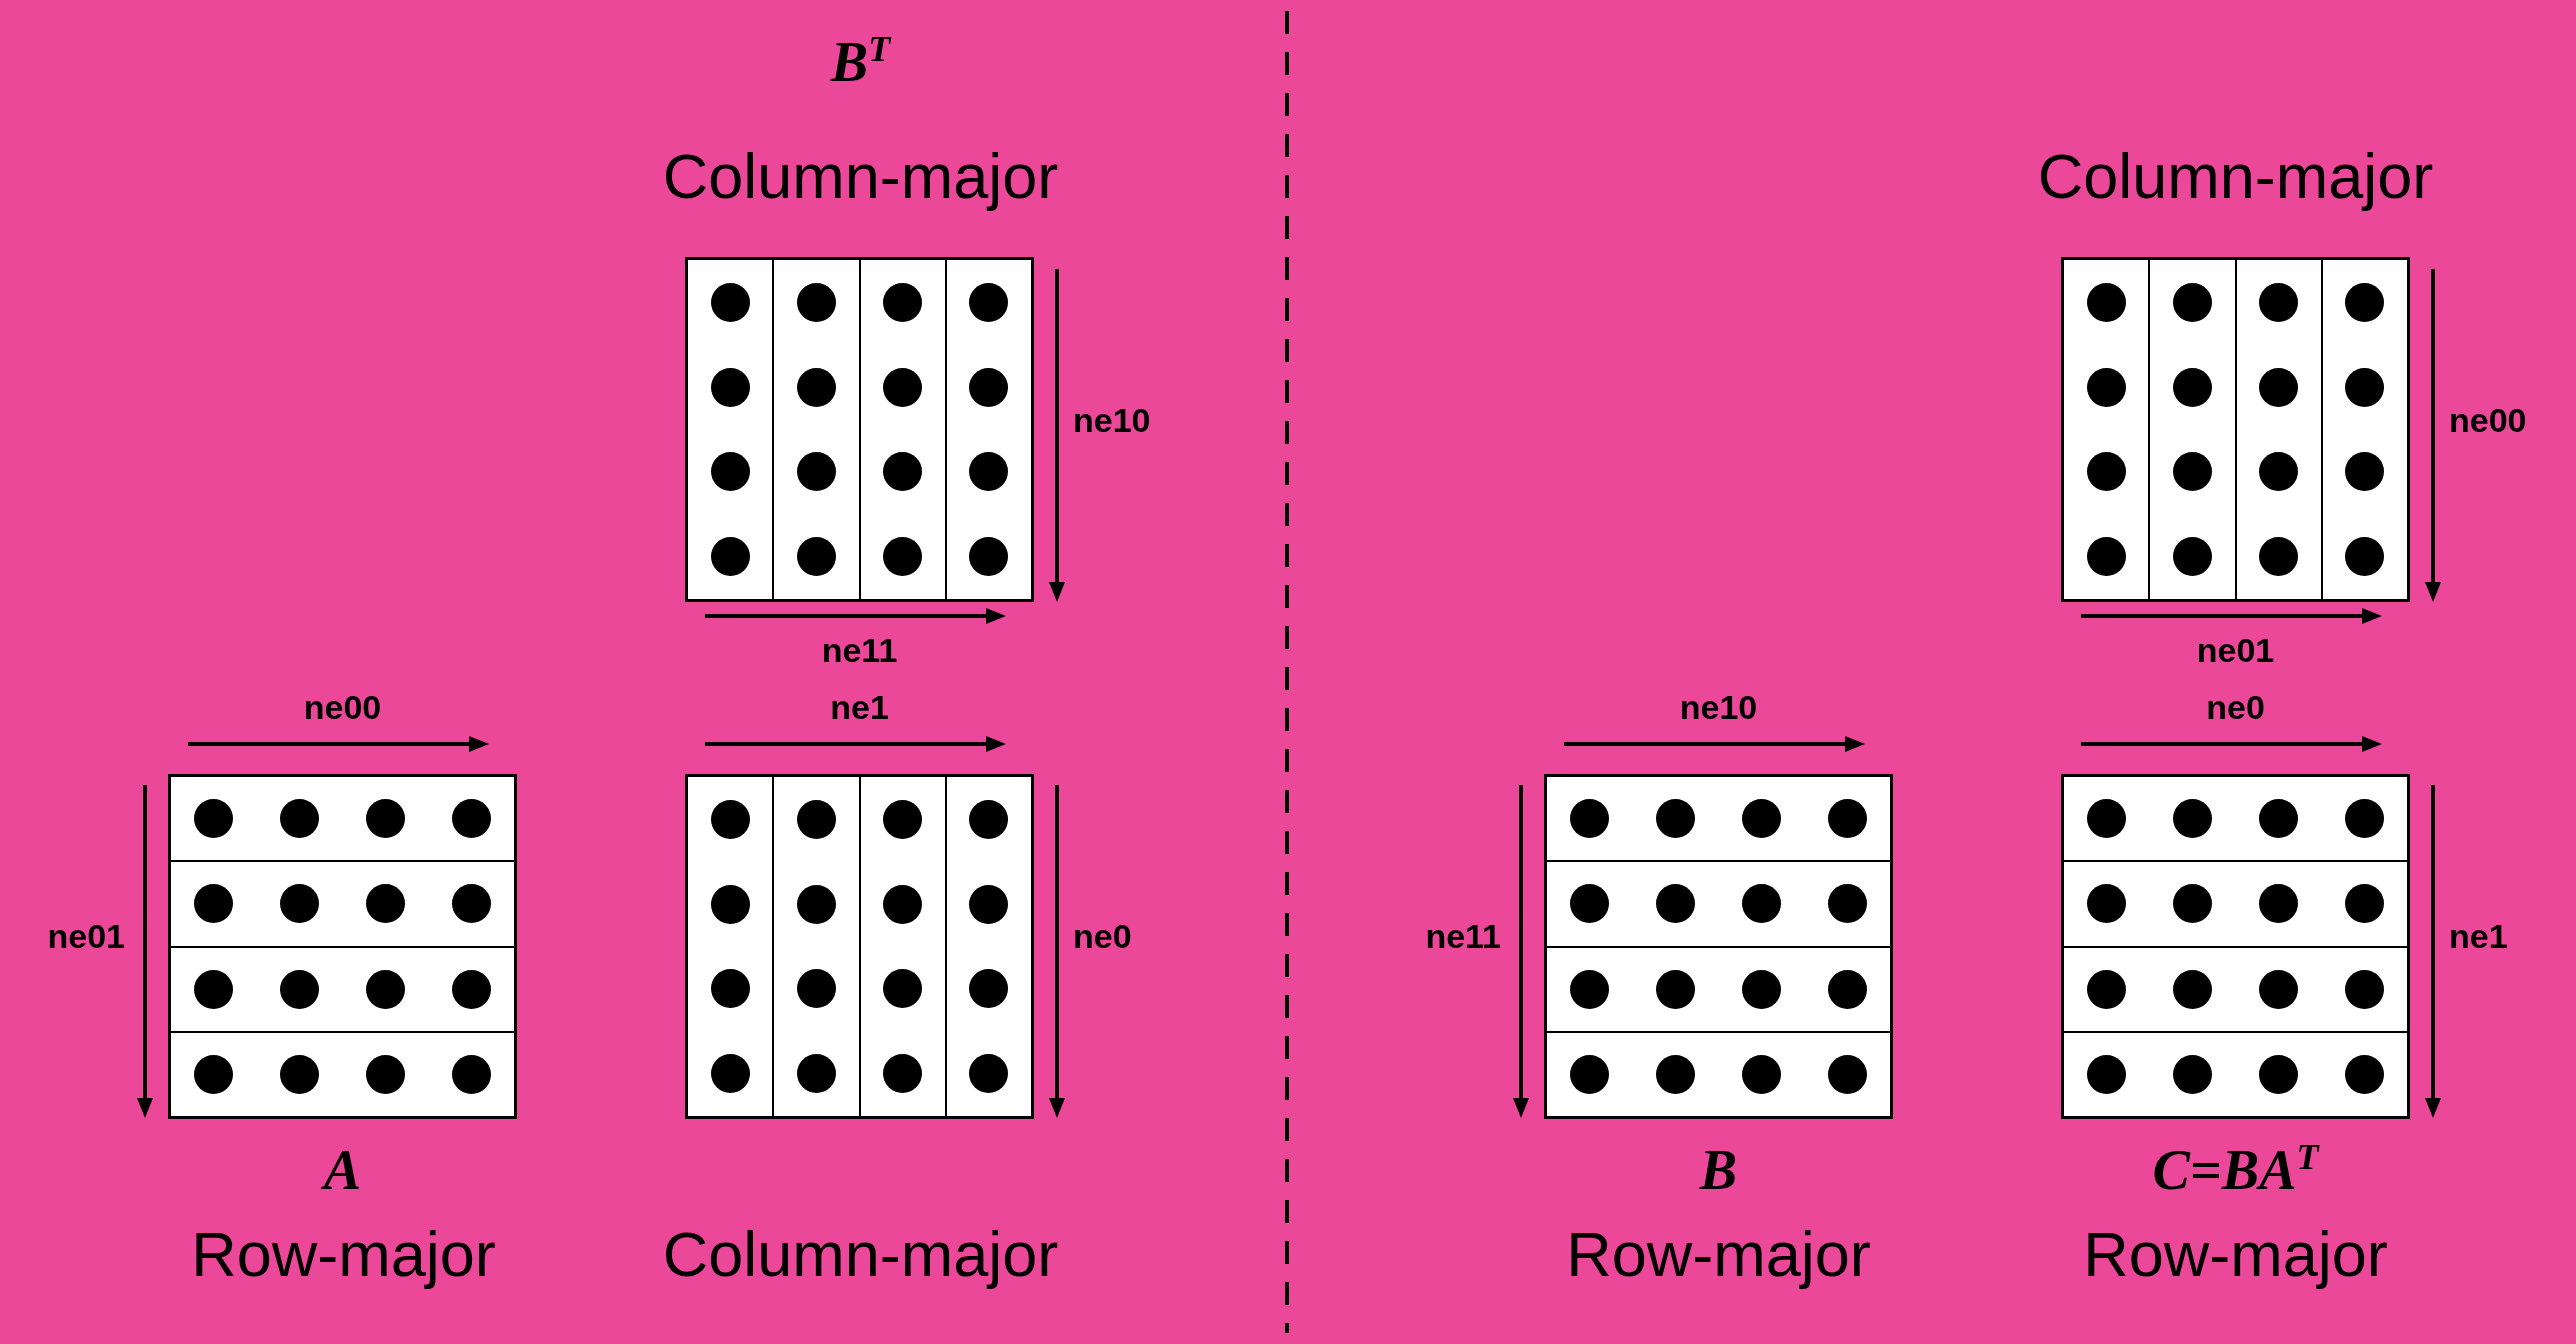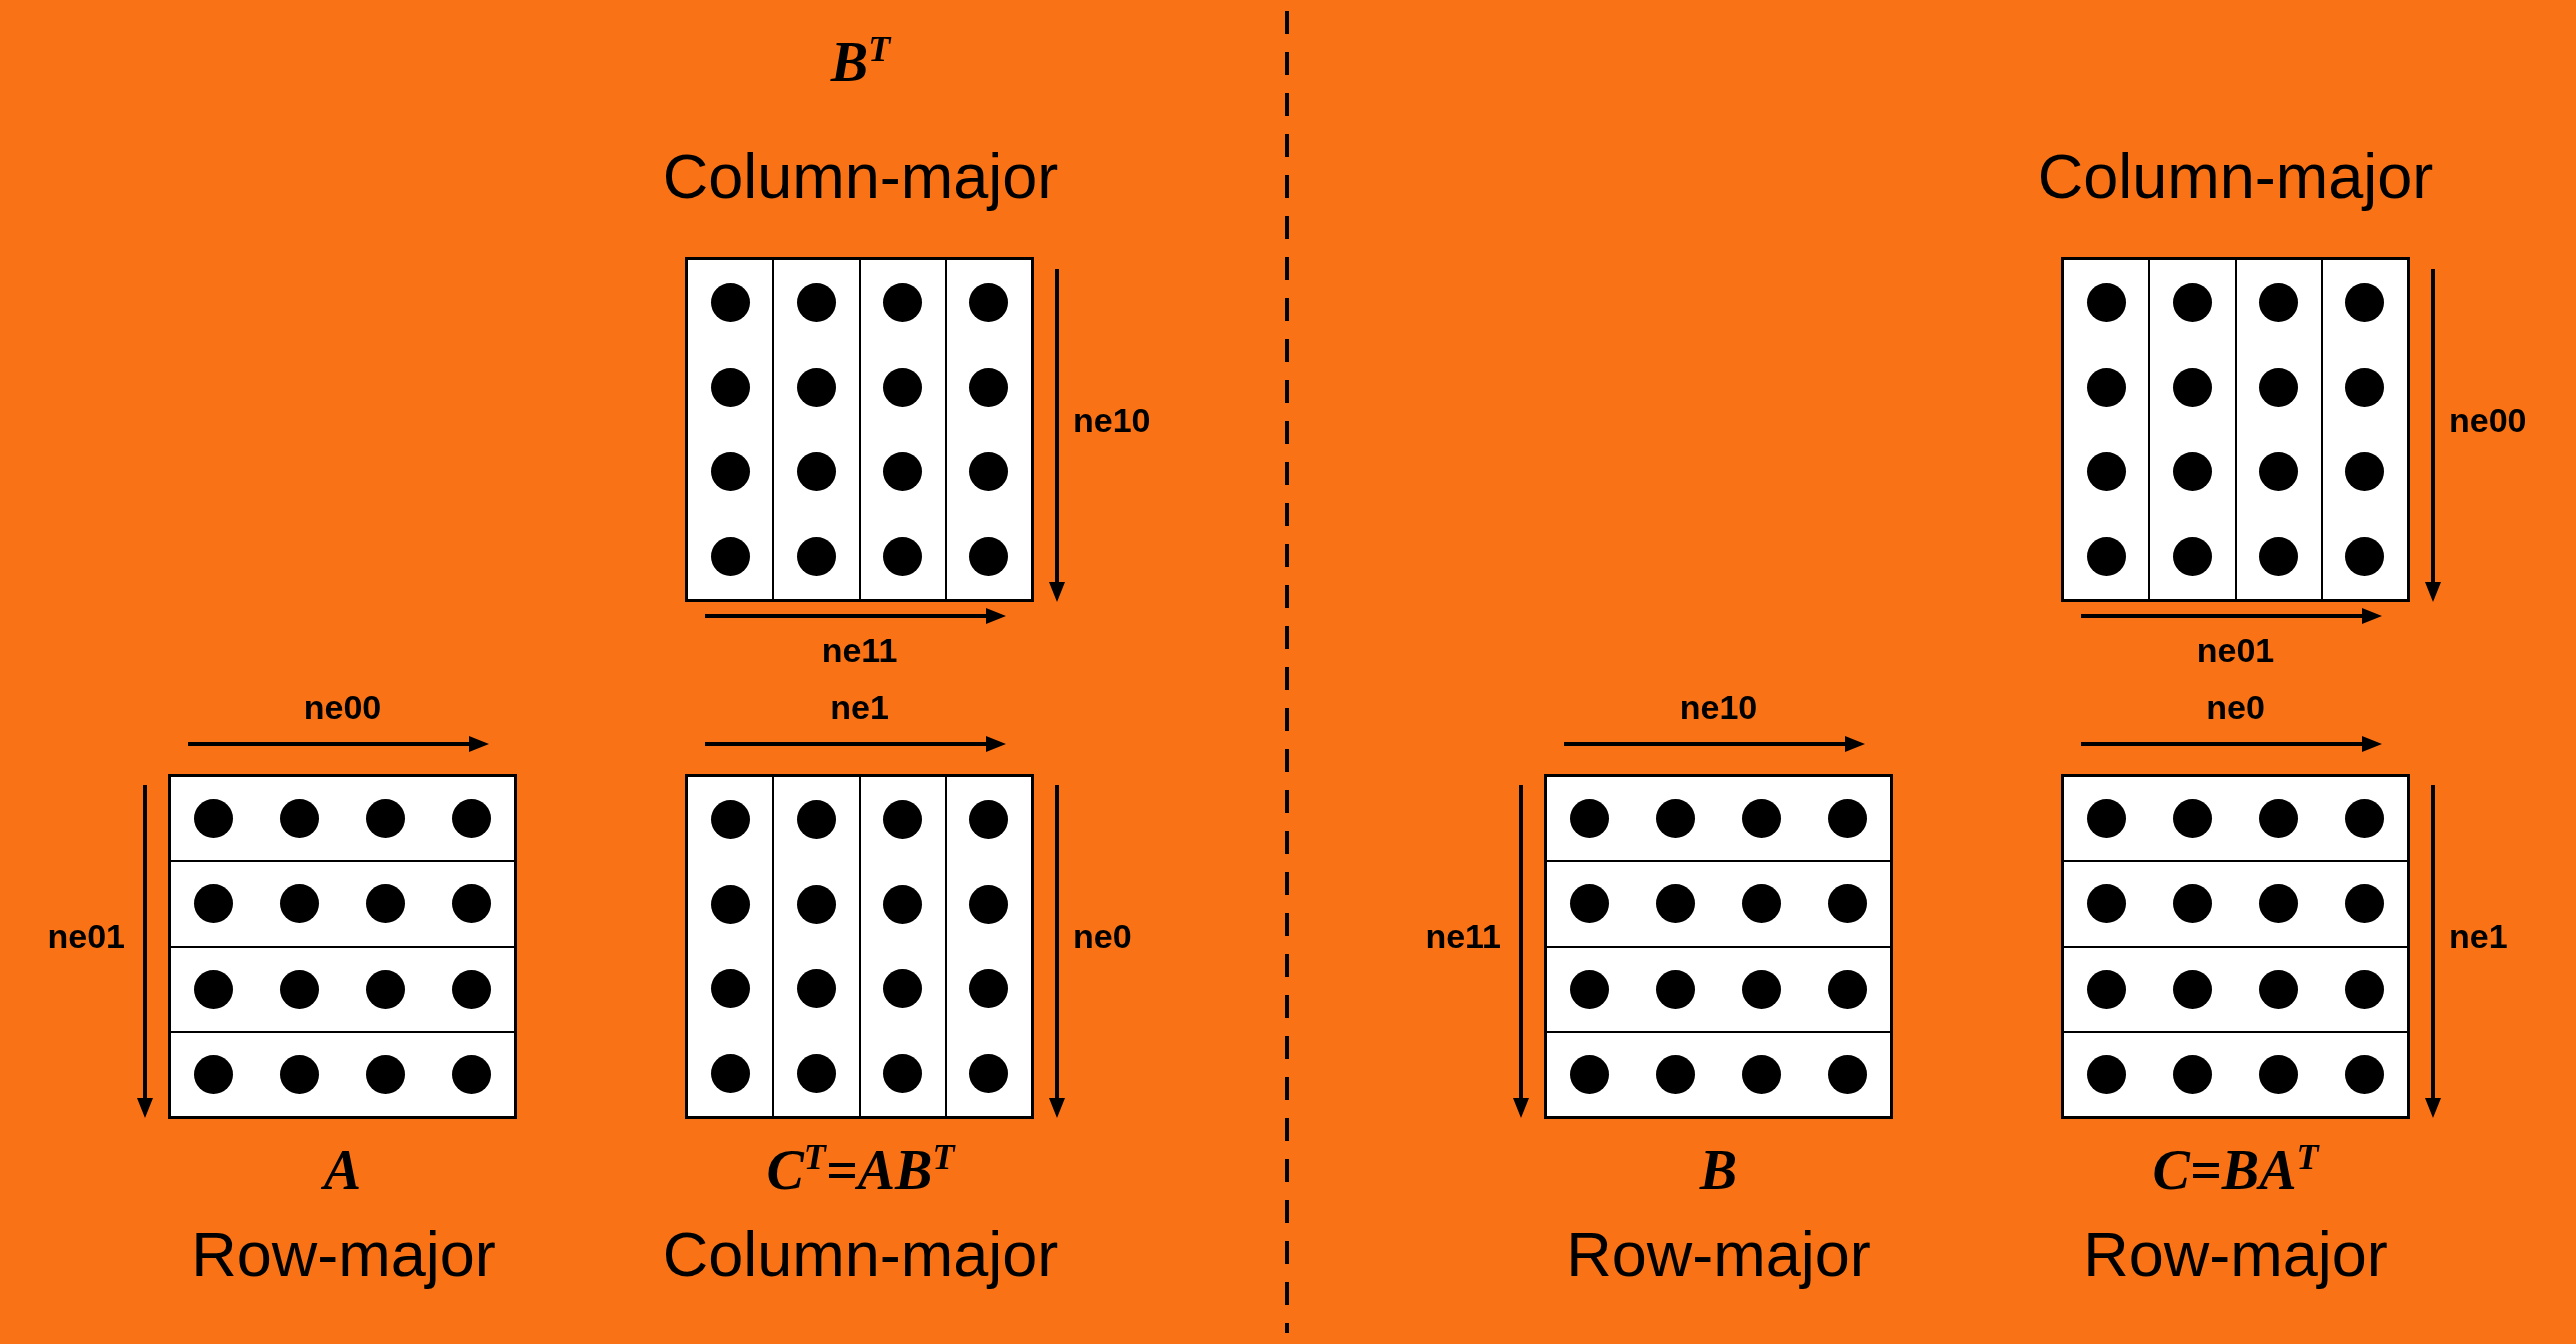--- a/index.html
+++ b/index.html
@@ -1,20 +1,20 @@
 <!DOCTYPE html>
 <html style="font-size:14.3px"><head>
 <meta charset="utf-8">
 <style>
   html, body { margin: 0; padding: 0; background: #ffffff; }
   #canvas {
     position: relative;
     width: 2576px;
     height: 1344px;
-    background: #f97316;
+    background: #ec4899;
     font-family: "Liberation Sans", sans-serif;
     color: #000;
     overflow: hidden;
   }
   .abs { position: absolute; }
 
   
   .math-title {
     font-family: "Liberation Serif", serif;
     font-style: italic;
@@ -248,21 +248,20 @@
         <span class="dot" style="background: rgb(0, 0, 0);"></span>
         <span class="dot" style="background: rgb(0, 0, 0);"></span>
         <span class="dot" style="background: rgb(0, 0, 0);"></span>
       </div>
     </div>
   <div class="abs arrow-v" id="ct-side-arrow">
       <span class="shaft-v"></span>
       <span class="head-down"></span>
     </div>
   <div class="abs ne-label" id="ct-side-label">ne0</div>
-  <div class="abs math-title" id="ct-title"><span>C</span><sup>T</sup><span>=AB</span><sup>T</sup></div>
   <div class="abs layout-label" id="ct-layout">Column-major</div>
 
   <div class="abs" id="separator"></div>
 
   <div class="abs layout-label" id="at-layout">Column-major</div>
   <div class="abs matrix cols" id="at-matrix">
       <div class="cell">
         <span class="dot" style="background: rgb(0, 0, 0);"></span>
         <span class="dot" style="background: rgb(0, 0, 0);"></span>
         <span class="dot" style="background: rgb(0, 0, 0);"></span>

